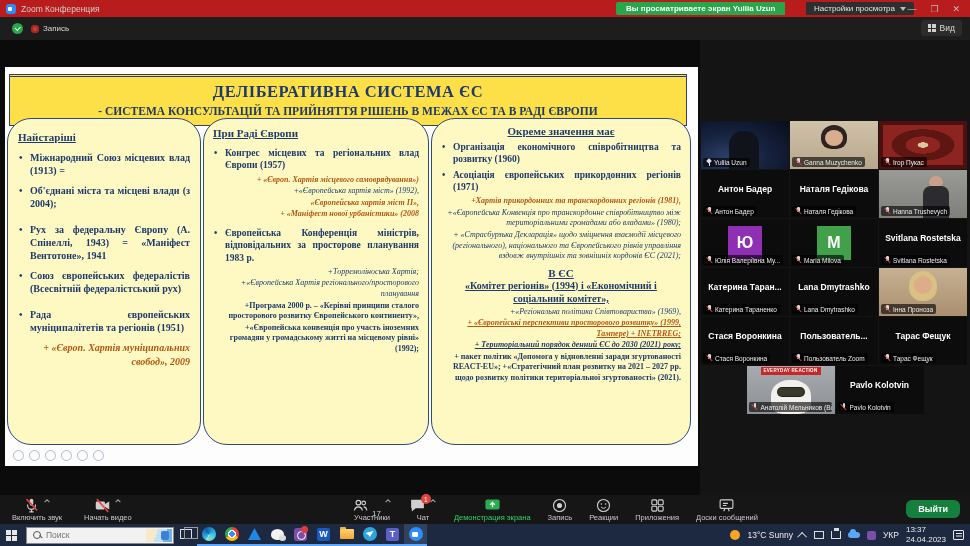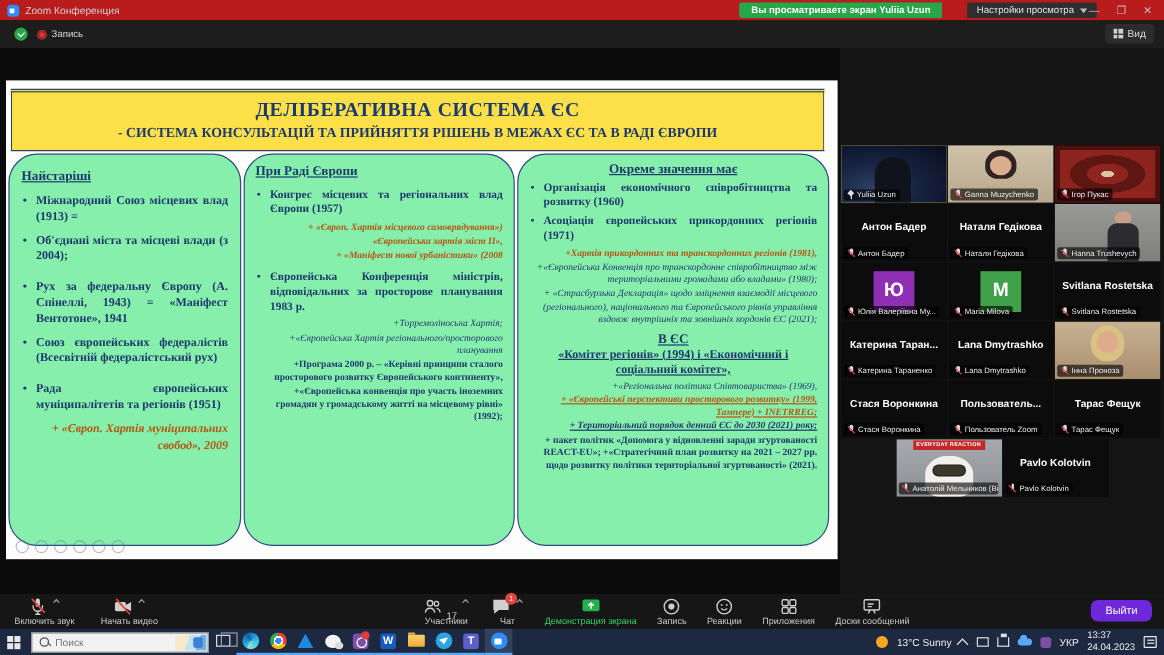--- a/index.html
+++ b/index.html
@@ -27,21 +27,21 @@
   .view-chip { position:absolute; right:8px; top:3px; height:16px; background:#2c2c2c; border-radius:3px; display:flex; align-items:center; gap:4px; padding:0 7px; color:#dadada; font-size:8.5px; }
   .grid-ico { width:8px; height:8px; display:grid; grid-template-columns:3.5px 3.5px; grid-template-rows:3.5px 3.5px; gap:1px; }
   .grid-ico i { background:#d0d0d0; }
 
   
   .share-area { position:absolute; left:0; top:40px; width:700px; height:455px; background:#0b0b0b; }
   .slide-canvas { position:absolute; left:5px; top:27px; width:693px; height:399px; background:#fdfdfd; font-family:"Liberation Serif", serif; }
   .title-box { position:absolute; left:4px; top:7px; width:678px; height:52px; background:#fde047; border:1.5px solid #2a4070; border-top:3px double #2a4070; text-align:center; }
   .slide-title { color:#1e3a6d; font-weight:bold; font-size:16.5px; letter-spacing:.5px; margin-top:5px; }
   .slide-subtitle { color:#1e3a6d; font-weight:bold; font-size:11.5px; margin-top:3px; }
-  .panel { position:absolute; top:61px; height:327px; background:#86efac; border:1.6px solid #2f4a80; border-radius:24px; color:#1e3a6d; overflow:hidden; }
+  .panel { position:absolute; top:51px; height:327px; background:#fef9c3; border:1.6px solid #2f4a80; border-radius:24px; color:#1e3a6d; overflow:hidden; }
   .p1 { left:2px;  width:194px; padding:12px 10px 6px 10px; }
   .p2 { left:198px; width:226px; padding:8px 9px 4px 9px; }
   .p3 { left:426px; width:260px; padding:6px 9px 4px 9px; }
   .col-head { font-weight:bold; text-decoration:underline; font-size:11px; margin-bottom:8px; }
   .p3 .col-head { text-align:center; margin-bottom:4px; }
   .bullet { position:relative; padding-left:12px; font-weight:bold; font-size:10px; line-height:1.3; text-align:justify; margin-bottom:7px; }
   .p2 .bullet, .p3 .bullet { font-size:9.5px; margin-bottom:3px; }
   .bullet::before { content:"•"; position:absolute; left:1px; top:0; }
   .p1 .bullet.gap { margin-top:13px; }
   .sub { font-size:8px; line-height:1.32; text-align:right; margin-bottom:1px; }
@@ -95,21 +95,21 @@
   .zbar { position:absolute; left:0; top:495px; width:970px; height:29px; background:#161616; }
   .tbtn { display:flex; flex-direction:column; align-items:center; color:#c9c9c9; font-size:7.5px; gap:0; cursor:default; }
   .irow { display:flex; align-items:flex-start; gap:3px; height:17px; }
   .leftgrp { position:absolute; left:12px; top:2px; display:flex; gap:22px; }
   .midgrp { position:absolute; left:352px; top:2px; display:flex; gap:17px; }
   .tbtn .lbl { margin-top:-1px; white-space:nowrap; }
   .green-lbl { color:#2fd566; }
   .pcount { font-size:8px; color:#cfcfcf; margin-top:12px; }
   .chatwrap { position:relative; }
   .chat-badge { position:absolute; right:-5px; top:-3px; min-width:10px; height:10px; border-radius:5px; background:#e0443f; color:#fff; font-size:6.5px; display:flex; align-items:center; justify-content:center; padding:0 2px; }
-  .leave-btn { position:absolute; right:10px; top:5px; background:#6d28d9; color:#fff; font-size:9px; font-weight:normal; padding:4px 12px; border-radius:6px; cursor:default; }
+  .leave-btn { position:absolute; right:10px; top:5px; background:#15803d; color:#fff; font-size:9px; font-weight:bold; padding:4px 12px; border-radius:6px; cursor:default; }
 
   
   .taskbar { position:absolute; left:0; top:524px; width:970px; height:22px; background:#1d2940; display:flex; align-items:center; }
   .start { width:22px; height:22px; display:flex; align-items:center; justify-content:center; }
   .winlogo { width:11px; height:11px; display:grid; grid-template-columns:5px 5px; grid-template-rows:5px 5px; gap:1px; }
   .winlogo i { background:#e8e8e8; }
   .searchbox { width:148px; height:17px; background:#f2f2f2; border:1px solid #8a8a8a; display:flex; align-items:center; margin-left:4px; position:relative; }
   .searchbox input { border:0; outline:0; background:transparent; font-size:8.5px; color:#444; width:100px; font-family:"Liberation Sans",sans-serif; }
   .mag { width:9px; height:9px; margin:0 4px 0 6px; position:relative; flex:0 0 auto; }
   .mag::before { content:""; position:absolute; left:0; top:0; width:6px; height:6px; border:1.2px solid #555; border-radius:50%; }
@@ -201,20 +201,21 @@
         <div class="bullet gap">Рух за федеральну Європу (А. Спінеллі, 1943) = «Маніфест Вентотоне», 1941</div>
         <div class="bullet">Союз європейських федералістів (Всесвітній федералістський рух)</div>
         <div class="bullet gap">Рада європейських муніципалітетів та регіонів (1951)</div>
         <div class="note-orange">+ «Європ. Хартія муніципальних свобод», 2009</div>
       </div>
 
       <div class="panel p2">
         <div class="col-head">При Раді Європи</div>
         <div class="bullet">Конгрес місцевих та регіональних влад Європи (1957)</div>
         <div class="sub orange">+ «Європ. Хартія місцевого самоврядування»)</div>
+        <div class="sub navy-i">+«Європейська хартія міст» (1992),</div>
         <div class="sub orange">«Європейська хартія міст ІІ»,</div>
         <div class="sub orange">+ «Маніфест нової урбаністики» (2008</div>
         <div class="bullet" style="margin-top:7px;">Європейська Конференція міністрів, відповідальних за просторове планування 1983 р.</div>
         <div class="sub navy-i">+Торремоліноська Хартія;</div>
         <div class="sub navy-i">+«Європейська Хартія регіонального/просторового планування</div>
         <div class="sub navy-b">+Програма 2000 р. – «Керівні принципи сталого просторового розвитку Європейського континенту»,</div>
         <div class="sub navy-b">+«Європейська конвенція про участь іноземних громадян у громадському житті на місцевому рівні» (1992);</div>
       </div>
 
       <div class="panel p3">

